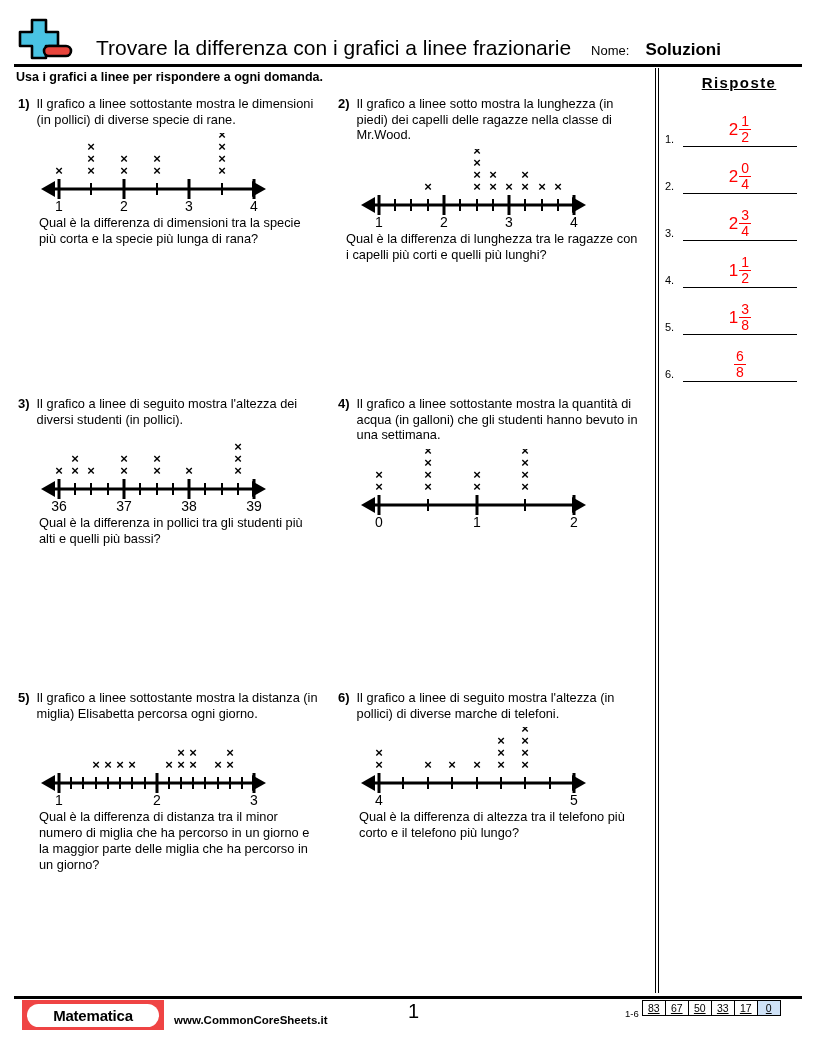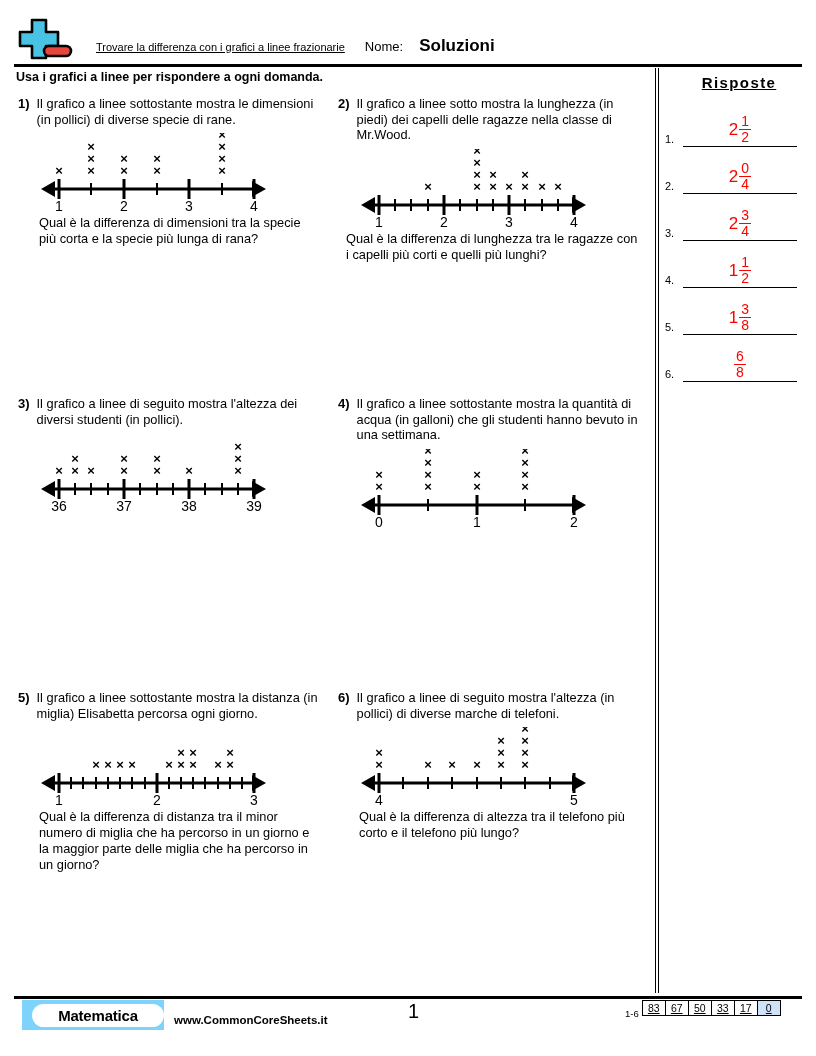--- a/index.html
+++ b/index.html
@@ -15,21 +15,21 @@
   #header {
     position: absolute; left: 0; top: 0; width: 816px; height: 68px;
   }
   #logo {
     position: absolute; left: 14px; top: 18px; width: 60px; height: 46px;
   }
   #title-row {
     position: absolute; left: 96px; top: 36px; width: 560px;
     display: flex; align-items: baseline; gap: 10px;
   }
-  #worksheet-title { font-size: 11px; letter-spacing: 0; white-space: nowrap; text-decoration: underline; }
+  #worksheet-title { font-size: 21px; letter-spacing: 0; white-space: nowrap; }
   #name-label { font-size: 13px; margin-left: 10px; }
   #name-value { font-size: 17px; font-weight: bold; color: #000000; margin-left: 6px; }
   #header-rule {
     position: absolute; left: 14px; top: 64px; width: 788px; height: 3px; background: #000;
   }
   #instructions {
     position: absolute; left: 16px; top: 70px;
     font-size: 12.5px; font-weight: bold;
   }
 
@@ -85,22 +85,22 @@
   
   .plot { position: relative; margin-left: 21px; }
   .plot svg { display: block; }
 
   
   #footer-rule {
     position: absolute; left: 14px; top: 996px; width: 788px; height: 2.5px; background: #000;
   }
   #brand-badge {
     position: absolute; left: 22px; top: 1000px;
-    width: 142px; height: 30px; background: #7dd3fc;
-    display: flex; align-items: center; justify-content: flex-end;
+    width: 142px; height: 30px; background: #ef4444;
+    display: flex; align-items: center; justify-content: center;
   }
   #brand-badge-inner {
     width: 132px; height: 23px; background: #fff; border-radius: 12px;
     display: flex; align-items: center; justify-content: center;
     font-size: 15px; font-weight: bold; letter-spacing: -0.2px;
   }
   #site-url {
     position: absolute; left: 174px; top: 1014px; font-size: 11.5px; font-weight: bold;
   }
   #page-number {
@@ -356,20 +356,21 @@
               <text x="85" y="30">×</text>
             <text x="118" y="42">×</text>
               <text x="118" y="30">×</text>
             <text x="150" y="42">×</text>
             <text x="199" y="42">×</text>
               <text x="199" y="30">×</text>
               <text x="199" y="18">×</text>
           </g>
         </svg>
       </div>
+      <div class="q-tail" style="margin-top:4px;">Qual è la differenza in pollici tra gli studenti più alti e quelli più bassi?</div>
     </div>
 
     <div class="q q-right" style="top:300px;">
       <div class="q-head">
         <span class="q-num">4)</span>
         <span class="q-stem">Il grafico a linee sottostante mostra la quantità di acqua (in galloni) che gli studenti hanno bevuto in una settimana.</span>
       </div>
       <div class="plot" style="margin-top:6px;">
         <svg width="230" height="78" viewBox="0 0 230 78">
           <line x1="14" y1="56" x2="215" y2="56" stroke="#000" stroke-width="3"></line>

